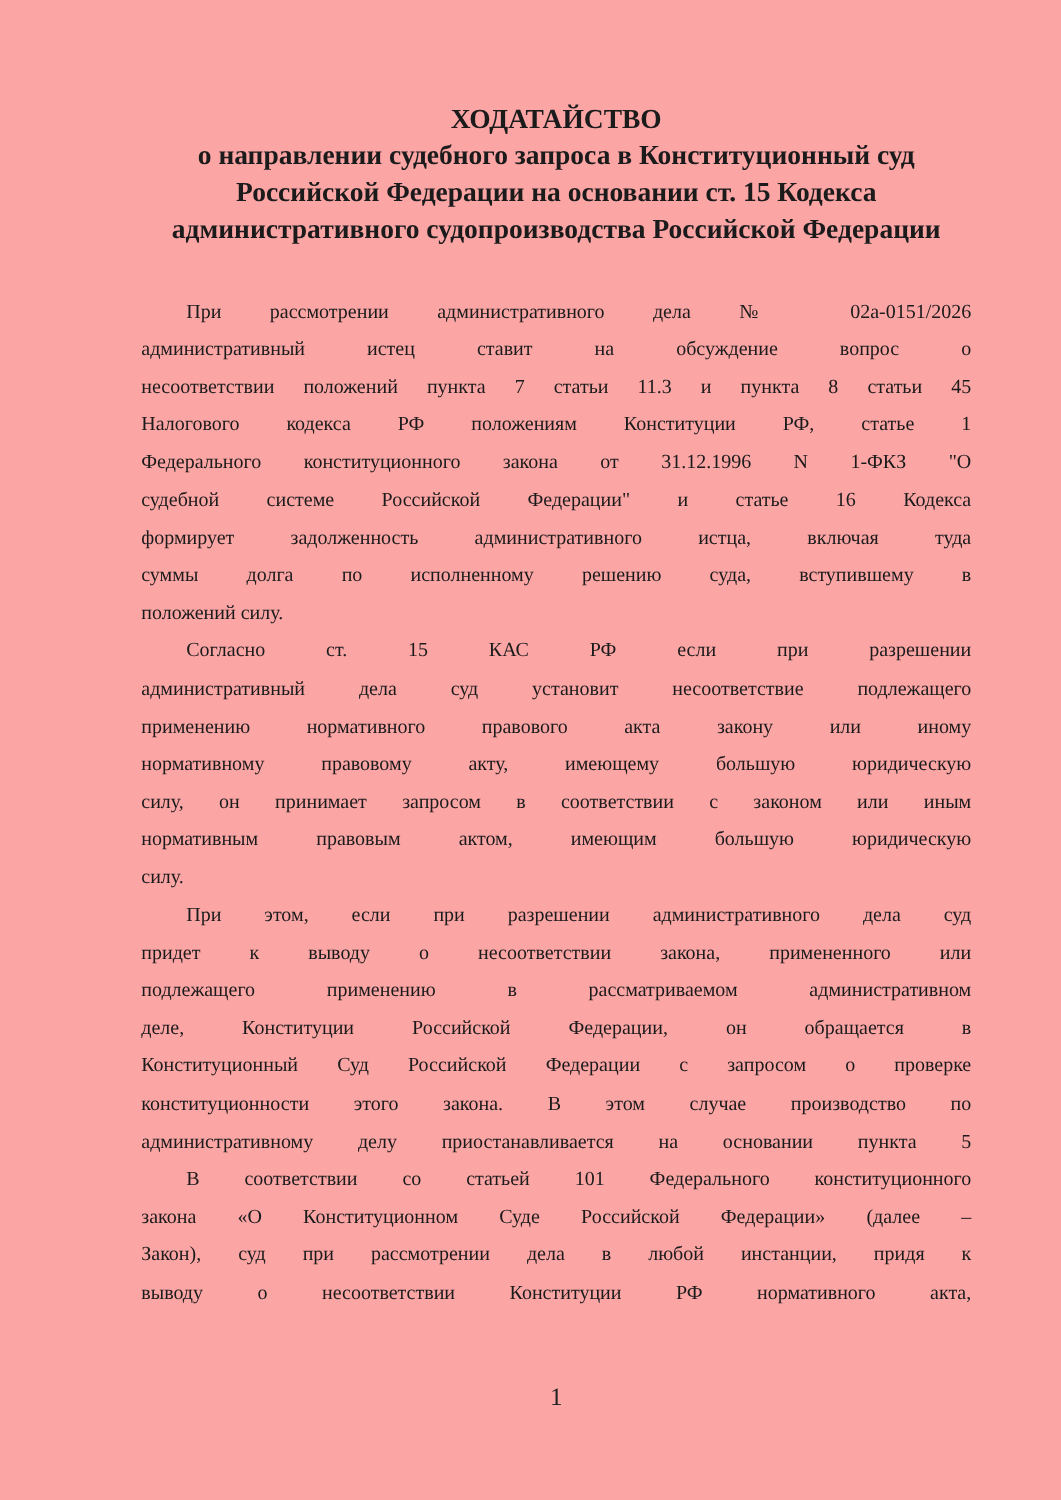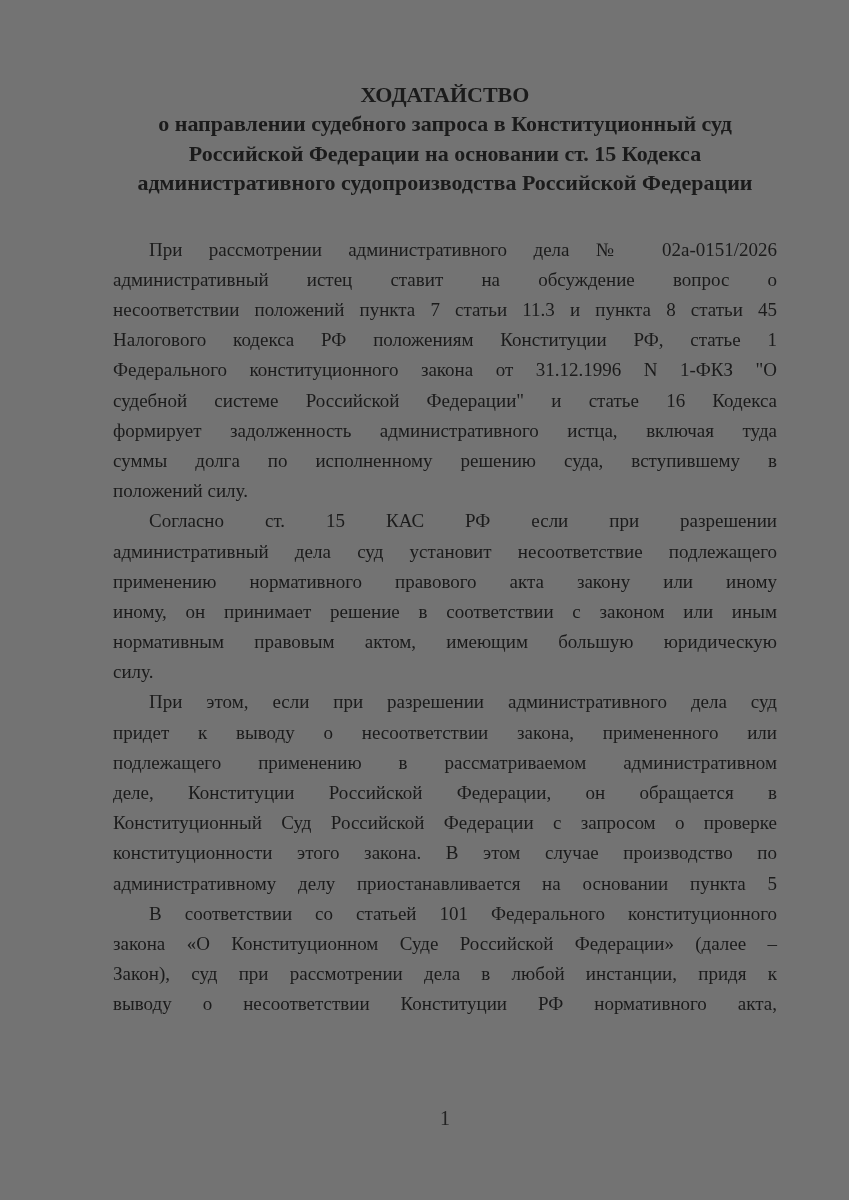--- a/index.html
+++ b/index.html
@@ -4,21 +4,21 @@
 <style>
   html, body {
     margin: 0;
     padding: 0;
     background: #ffffff;
   }
   .page {
     position: relative;
     width: 849px;
     height: 1200px;
-    background: #737373;
+    background: #fca5a5;
     overflow: hidden;
     font-family: "Liberation Serif", "DejaVu Serif", serif;
     color: #1b1b1b;
   }
   .content {
     position: absolute;
     left: 113px;
     top: 80px;
     width: 664px;
   }
@@ -26,21 +26,21 @@
     font-weight: bold;
     font-size: 22px;
     line-height: 29.4px;
     text-align: center;
   }
   .doc-title .title-line {
     white-space: nowrap;
   }
   .doc-body {
     margin-top: 37px;
-    font-size: 19px;
+    font-size: 16px;
     line-height: 30.2px;
   }
   .line {
     height: 30.2px;
     text-align: justify;
     text-align-last: justify;
     white-space: normal;
   }
   .line.indent {
     padding-left: 36px;
@@ -79,21 +79,22 @@
           <div class="line">Федерального конституционного закона от 31.12.1996 N 1-ФКЗ "О</div>
           <div class="line">судебной системе Российской Федерации" и статье 16 Кодекса</div>
           <div class="line">формирует задолженность административного истца, включая туда</div>
           <div class="line">суммы долга по исполненному решению суда, вступившему в</div>
           <div class="line end">положений силу.</div>
         </div>
         <div>
           <div class="line indent">Согласно ст. 15 КАС РФ если при разрешении</div>
           <div class="line">административный дела суд установит несоответствие подлежащего</div>
           <div class="line">применению нормативного правового акта закону или иному</div>
-          <div class="line">иному, он принимает решение в соответствии с законом или иным</div>
+          <div class="line">нормативному правовому акту, имеющему большую юридическую</div>
+          <div class="line">силу, он принимает запросом в соответствии с законом или иным</div>
           <div class="line">нормативным правовым актом, имеющим большую юридическую</div>
           <div class="line end">силу.</div>
         </div>
         <div>
           <div class="line indent">При этом, если при разрешении административного дела суд</div>
           <div class="line">придет к выводу о несоответствии закона, примененного или</div>
           <div class="line">подлежащего применению в рассматриваемом административном</div>
           <div class="line">деле, Конституции Российской Федерации, он обращается в</div>
           <div class="line">Конституционный Суд Российской Федерации с запросом о проверке</div>
           <div class="line">конституционности этого закона. В этом случае производство по</div>

